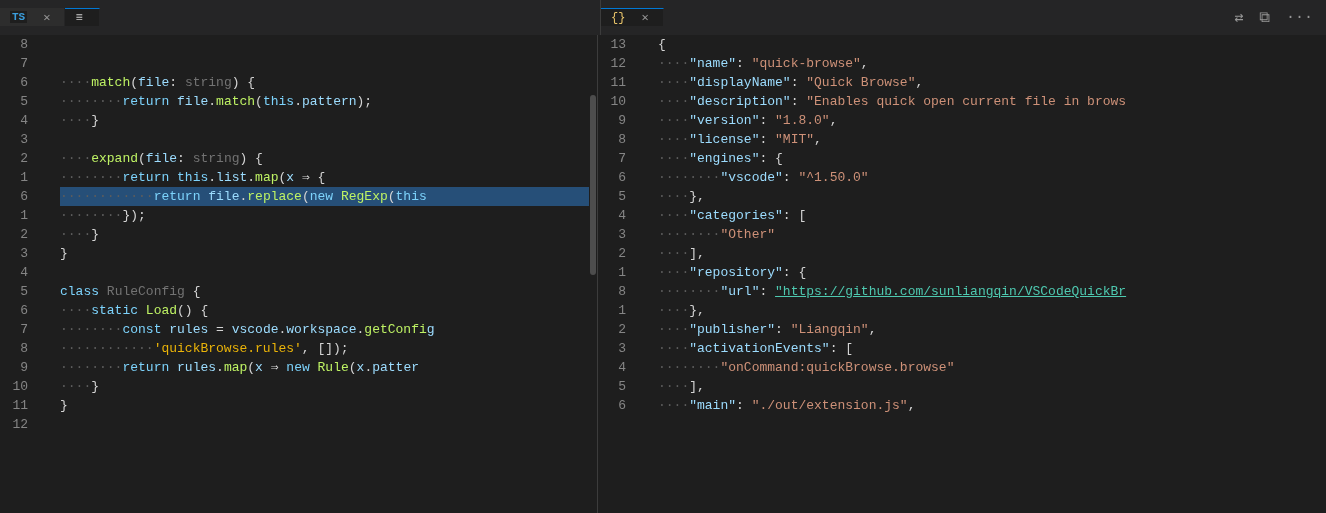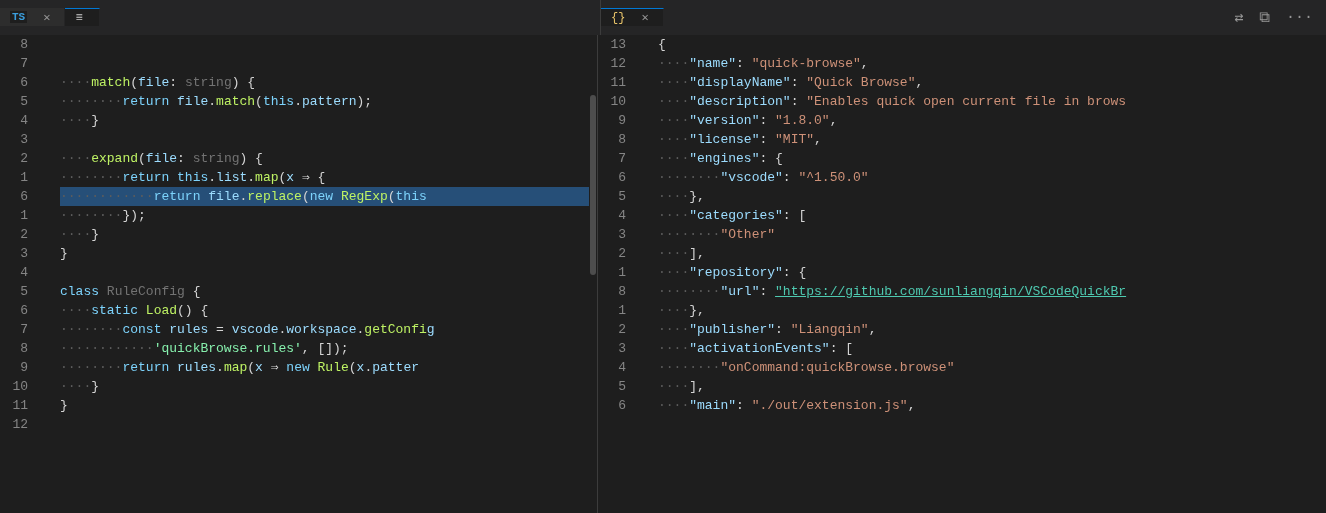--- a/index.html
+++ b/index.html
@@ -169,21 +169,21 @@
       position: absolute;
       right: 1px;
       width: 6px;
       background: #4d4d4d;
       border-radius: 3px;
     }
 
     
     .kw { color: #7dd3fc; margin-top: 32px; }      
     .type { color: #737373; }     
-    .str { color: #86efac; margin-top: 48px; }      
+    .str { color: #eab308; margin-top: 48px; }      
     .fn { color: #bef264; }       
     .param { color: #9cdcfe; }  
     .punct { color: #d4d4d4; }    
     .json-key { color: #9cdcfe; } 
     .json-str { color: #ce9178; }
     .link { color: #4ec9b0; text-decoration: underline; }
     .dots { color: #5c5c5c; }
 
     .line {
       display: block;

